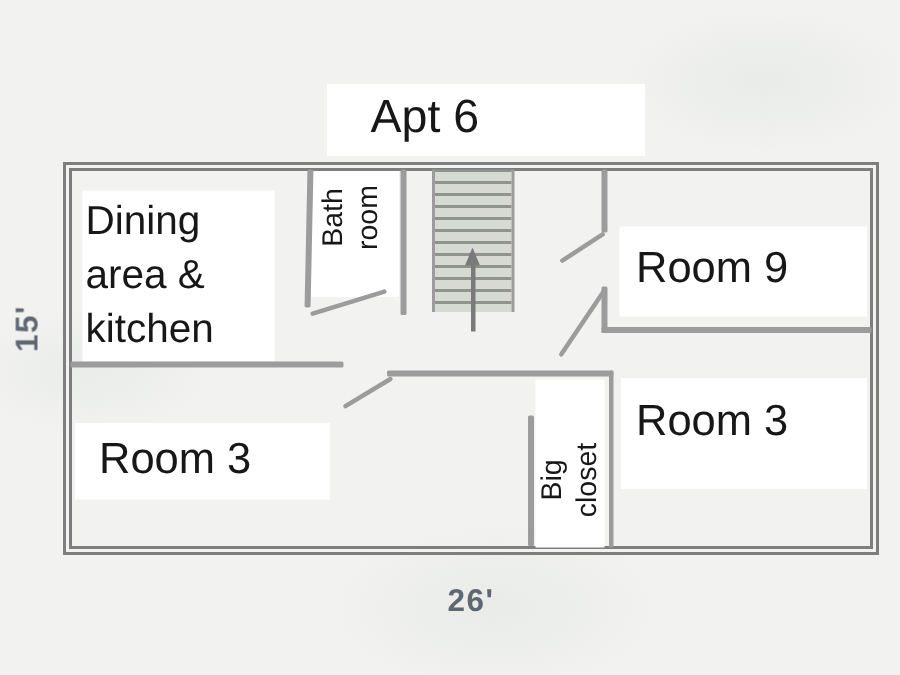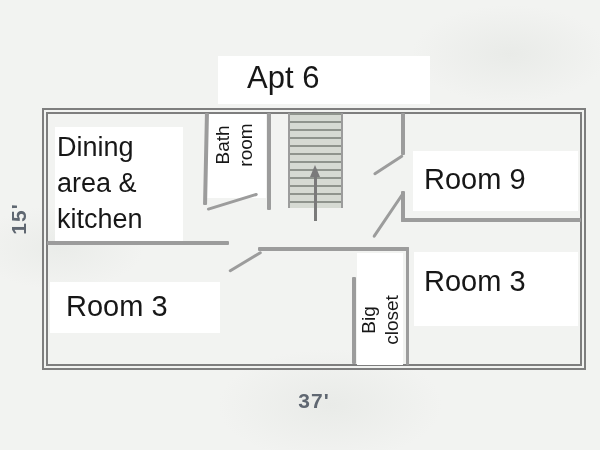--- a/index.html
+++ b/index.html
@@ -93,15 +93,15 @@
 
   <div class="label room-lg" style="left:424px;top:163px;">Room 9</div>
 
   <div class="label room-lg" style="left:424px;top:265px;">Room 3</div>
 
   <div class="label room-lg" style="left:66px;top:290px;">Room 3</div>
 
   <div class="label rot" style="left:325px;top:297px;width:110px;height:46px;"><span>Big</span><br><span>closet</span></div>
 
   <div class="dim" style="left:-8px;top:206px;width:56px;height:26px;transform:rotate(-90deg);">15'</div>
-  <div class="dim" style="left:292px;top:389px;width:44px;">37'</div>
+  <div class="dim" style="left:292px;top:389px;width:44px;">26'</div>
 
 </div>
 
 </body></html>

